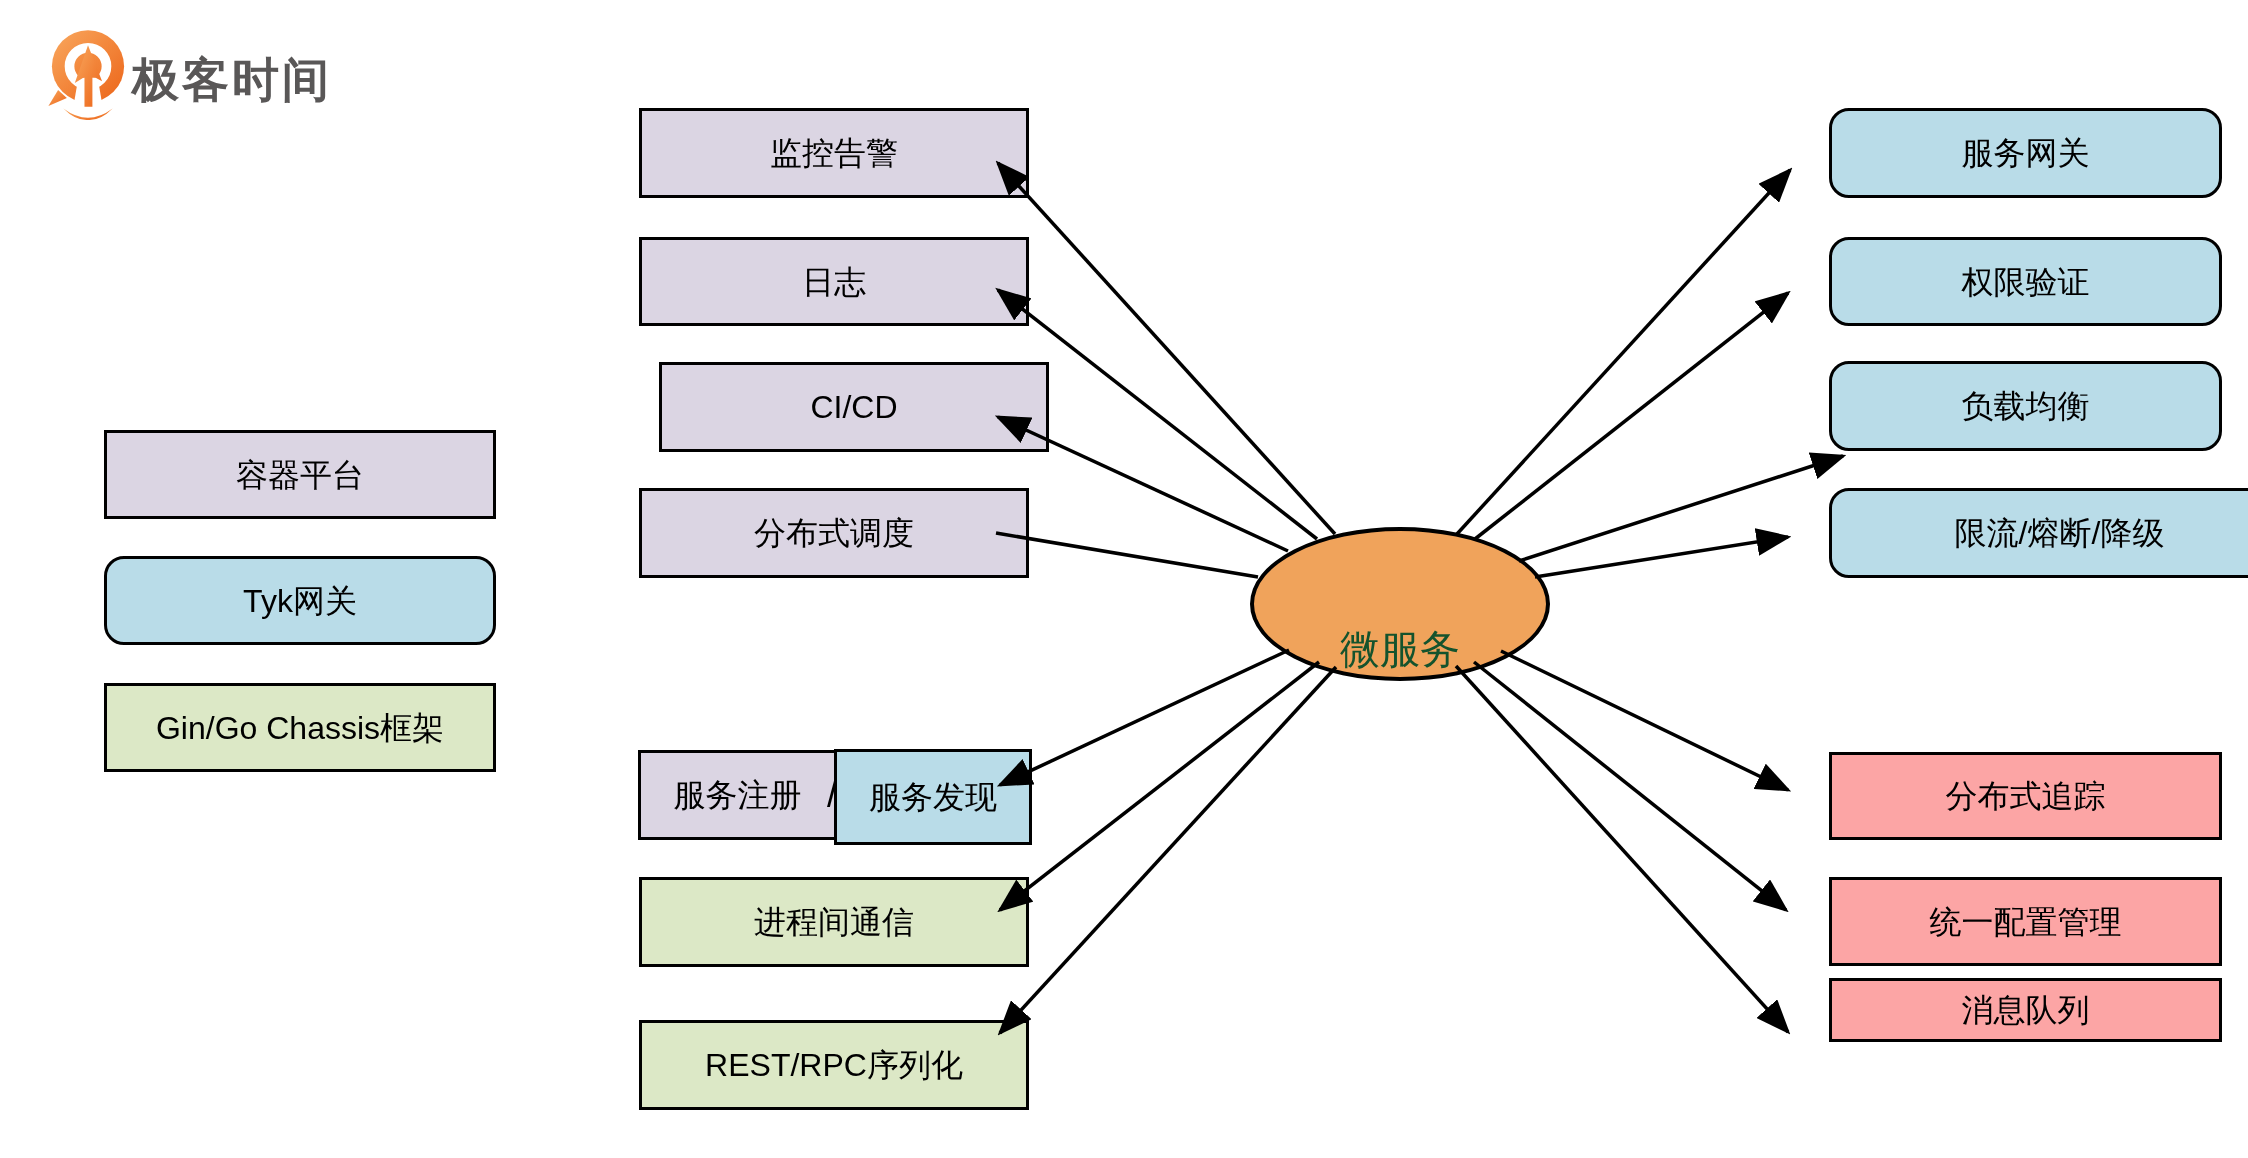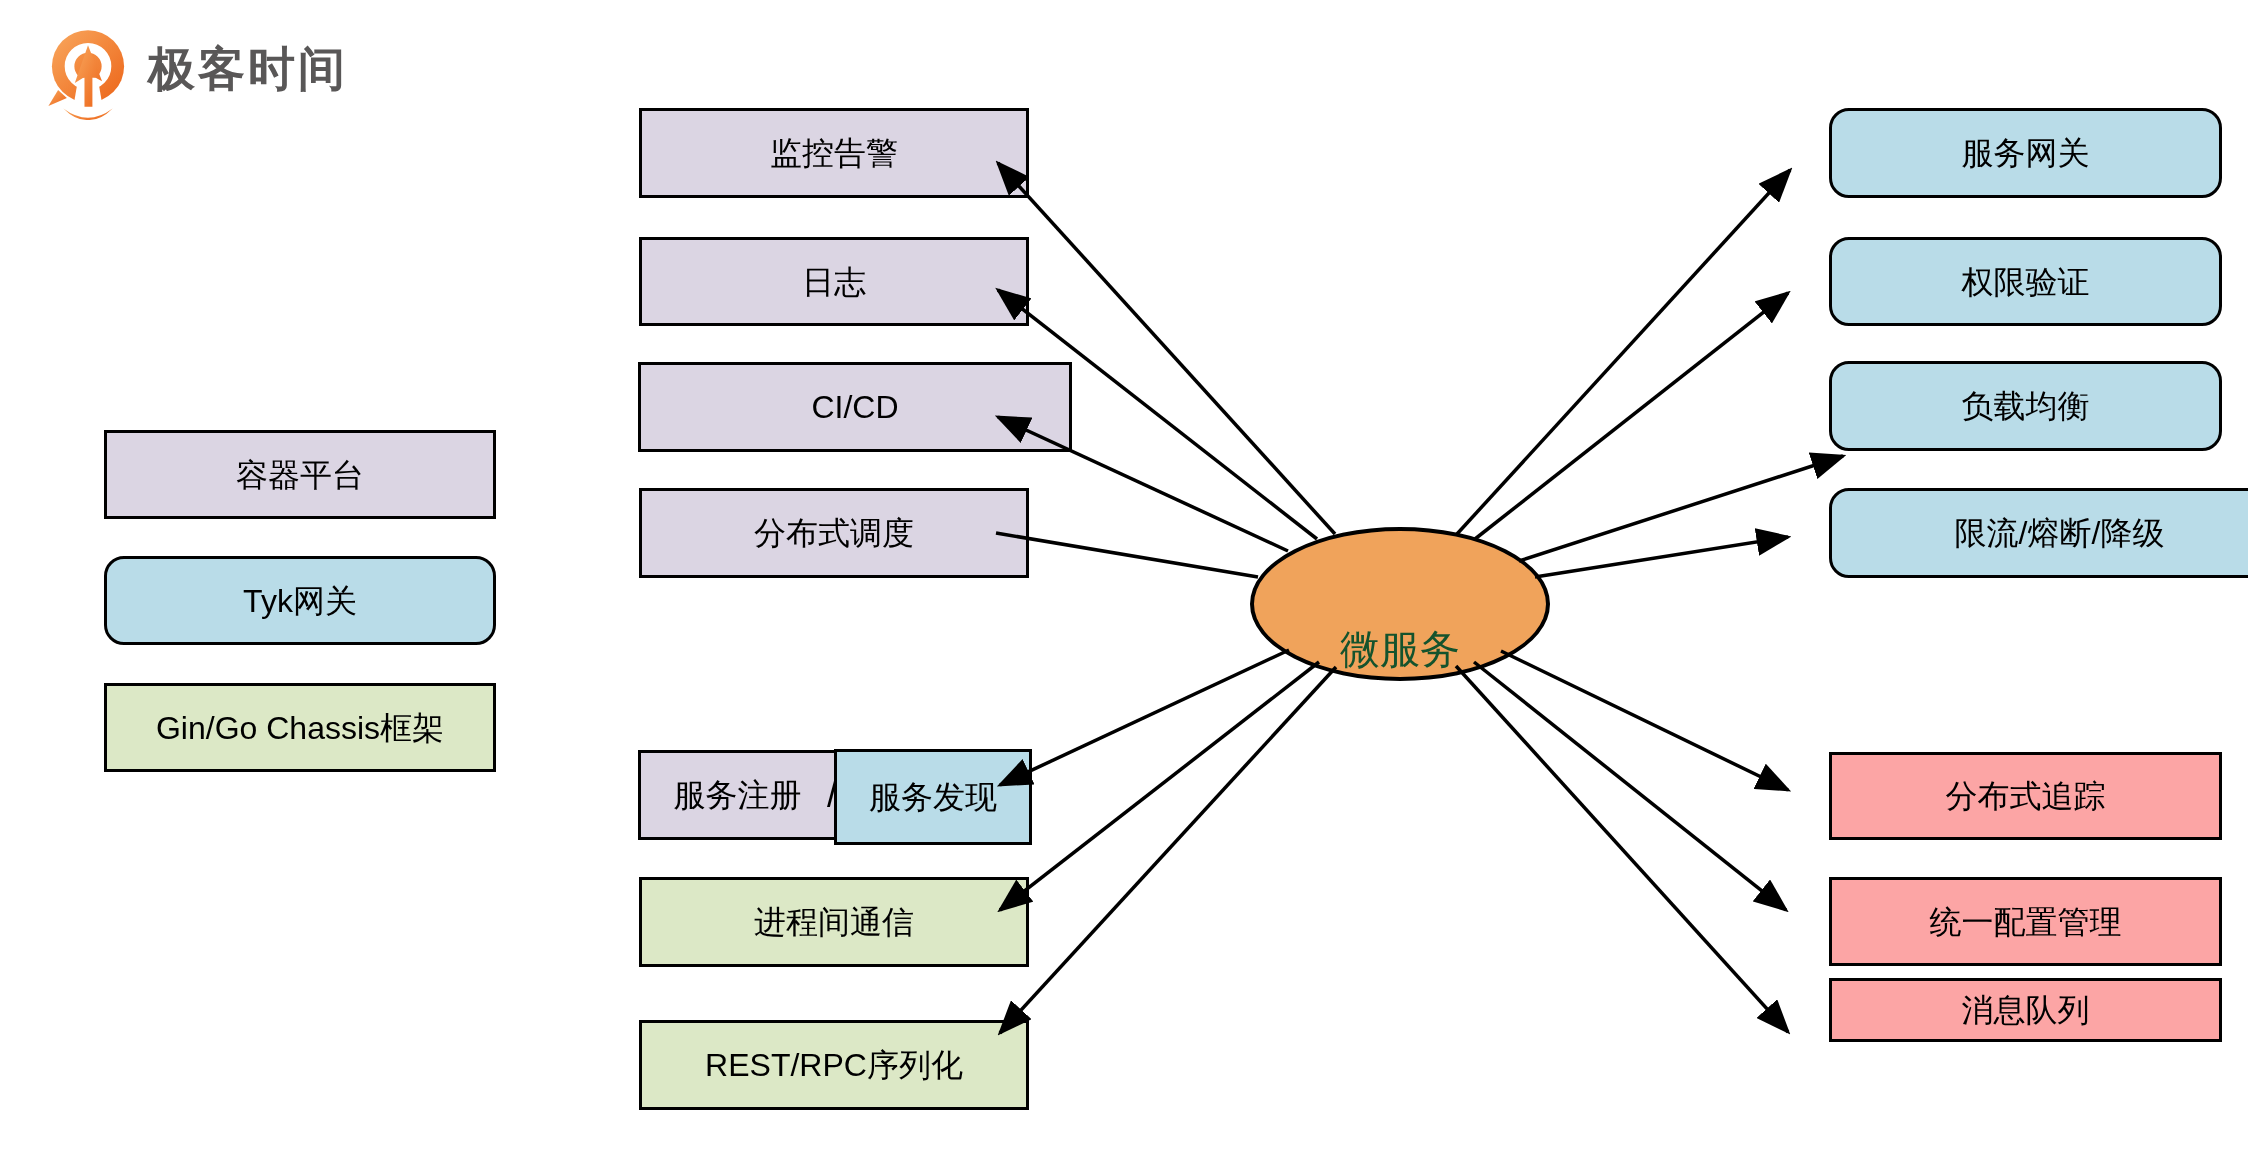--- a/index.html
+++ b/index.html
@@ -29,21 +29,21 @@
   .ellipse{position:absolute;left:1250px;top:527px;width:292px;height:146px;
        background:#f0a35b;border:4px solid #000;border-radius:50%;
        display:flex;align-items:flex-end;justify-content:center;
        font-size:40px;font-weight:500;color:#14532d;}
 
   
   #arrows{position:absolute;left:0;top:0;width:2248px;height:1158px;pointer-events:none;}
   #arrows line{stroke:#000;stroke-width:3.5;}
 
   
-  .brand{position:absolute;left:44px;top:26px;display:flex;align-items:center;gap:16px;}
+  .brand{position:absolute;left:44px;top:26px;display:flex;align-items:flex-end;}
   .brand-icon{width:88px;height:100px;}
   .brand-name{font-size:47px;font-weight:700;color:#595757;letter-spacing:3px;padding-bottom:14px;}
 </style>
 </head>
 <body>
 
 <div id="canvas">
 
   <div class="brand">
     <svg class="brand-icon" viewBox="0 0 100 112" aria-hidden="true">
@@ -72,21 +72,21 @@
   <div class="box green" style="left:68px;top:683px;width:392px;height:89px">
       <span>Gin/Go Chassis框架</span>
     </div>
 
   <div class="box lav" style="left:603px;top:108px;width:390px;height:90px">
       <span>监控告警</span>
     </div>
   <div class="box lav" style="left:603px;top:237px;width:390px;height:89px">
       <span>日志</span>
     </div>
-  <div class="box lav" style="left:602px;top:362px;width:434px;height:90px">
+  <div class="box lav" style="left:623px;top:362px;width:390px;height:90px">
       <span>CI/CD</span>
     </div>
   <div class="box lav" style="left:603px;top:488px;width:390px;height:90px">
       <span>分布式调度</span>
     </div>
 
   <div class="box lav" style="left:602px;top:750px;width:391px;height:90px">
     <span class="split-left">服务注册</span>
     <span class="split-sep">/</span>
     <div class="split-right">

